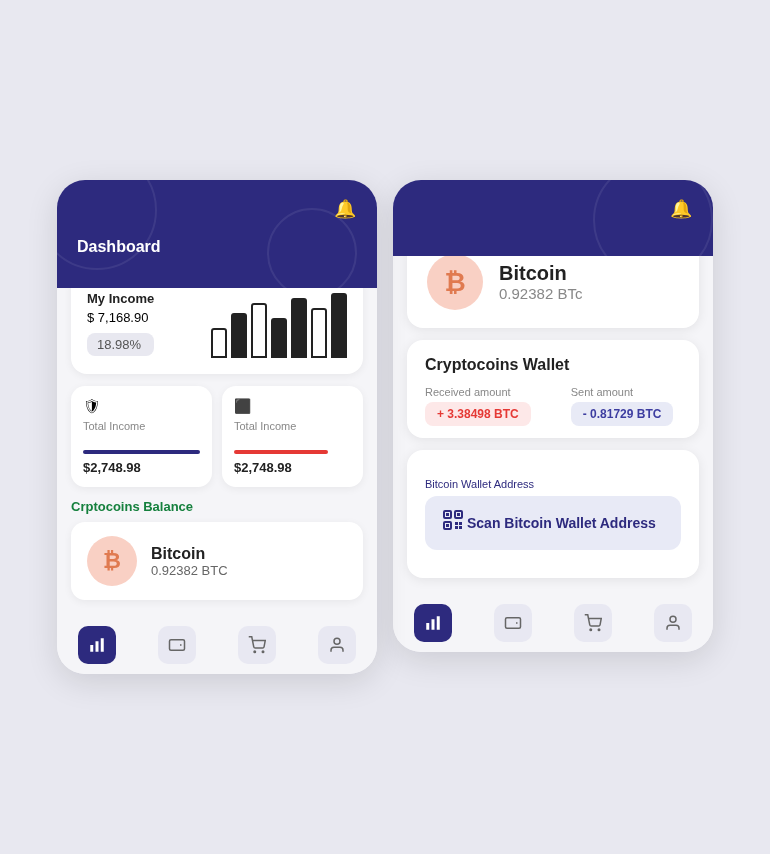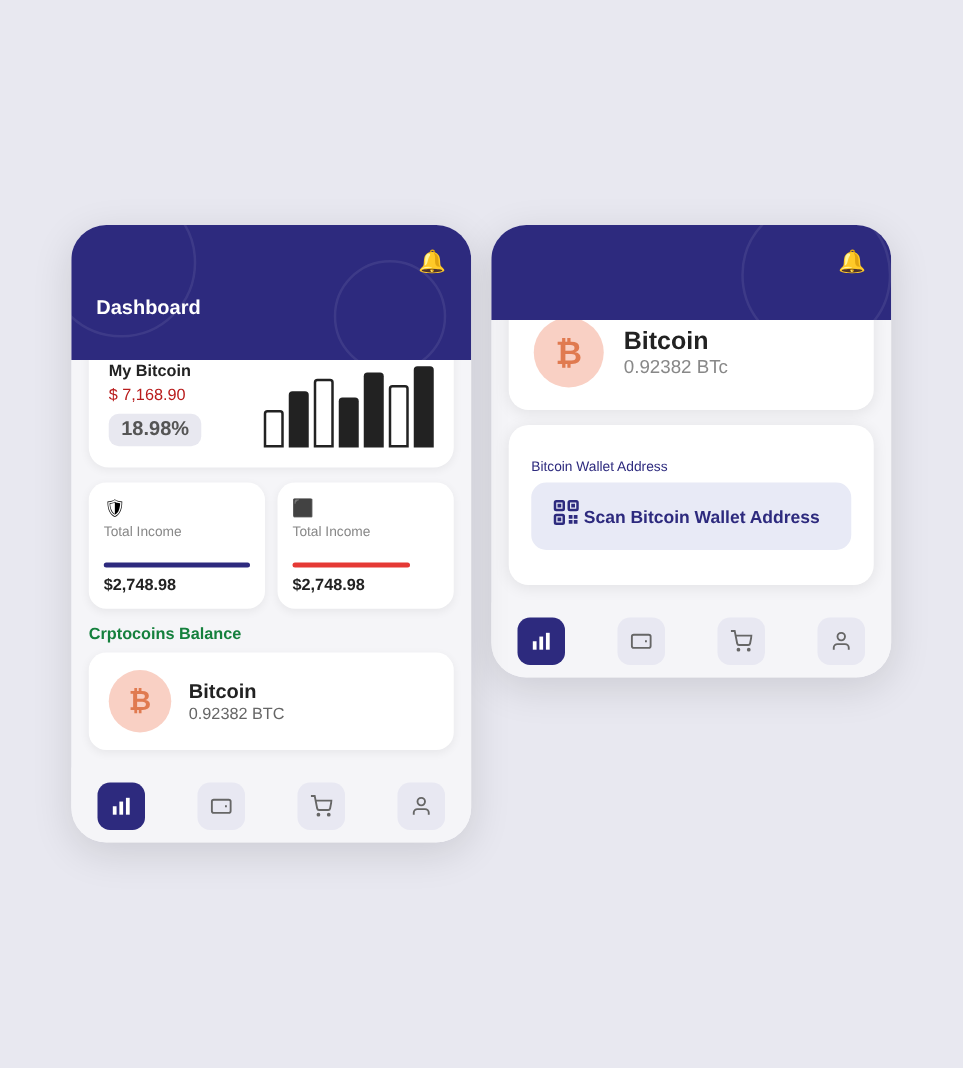--- a/index.html
+++ b/index.html
@@ -79,29 +79,29 @@
       margin-bottom: 12px;
     }
     .balance-info .balance-label {
       font-size: 13px;
       font-weight: 600;
       color: #222;
       margin-bottom: 4px;
     }
     .balance-info .balance-amount {
       font-size: 13px;
-      color: #b91c1c;
+      color: #000000;
       margin-bottom: 8px;
     }
     .balance-badge {
       background: #e8e8f0;
       border-radius: 8px;
       padding: 4px 10px;
-      font-size: 16px;
-      font-weight: 700;
+      font-size: 13px;
+      font-weight: 400;
       color: #555;
     }
 
     
     .bar-chart {
       display: flex;
       align-items: flex-end;
       gap: 4px;
       height: 70px;
     }
@@ -354,21 +354,21 @@
       <div class="circle-bg c1"></div>
       <div class="circle-bg c2"></div>
       <span class="bell-icon">🔔</span>
       <h1>Dashboard</h1>
     </div>
 
     <div class="phone-body">
 
       <div class="balance-card">
         <div class="balance-info">
-          <div class="balance-label">My Bitcoin</div>
+          <div class="balance-label">My Income</div>
           <div class="balance-amount">$ 7,168.90</div>
           <div class="balance-badge">18.98%</div>
         </div>
 
         <div class="bar-chart" id="bar-chart-container">
         <div class="bar light" style="height: 30px;"></div>
             <div class="bar" style="height: 45px;"></div>
             <div class="bar light" style="height: 55px;"></div>
             <div class="bar" style="height: 40px;"></div>
             <div class="bar" style="height: 60px;"></div>
@@ -442,20 +442,33 @@
     <div class="wallet-body">
 
       <div class="btc-display-card">
         <div class="btc-icon-circle">₿</div>
         <div>
           <div class="btc-name">Bitcoin</div>
           <div class="btc-val">0.92382 BTc</div>
         </div>
       </div>
 
+      <div class="cryptocoins-card">
+        <div class="cc-title">Cryptocoins Wallet</div>
+        <div class="cc-amounts-row">
+          <div class="cc-col">
+            <label>Received amount</label>
+            <span class="cc-badge received">+ 3.38498 BTC</span>
+          </div>
+          <div class="cc-col">
+            <label>Sent amount</label>
+            <span class="cc-badge sent">- 0.81729 BTC</span>
+          </div>
+        </div>
+      </div>
 
       <div class="wallet-address-section">
         <div class="wallet-address-label">Bitcoin Wallet Address</div>
         <div class="scan-btn">
           <span class="qr-icon">
             <svg width="24" height="24" viewBox="0 0 24 24" fill="#2d2a7e">
               <rect x="3" y="3" width="7" height="7" rx="1" fill="none" stroke="#2d2a7e" stroke-width="2"></rect>
               <rect x="5" y="5" width="3" height="3" fill="#2d2a7e"></rect>
               <rect x="14" y="3" width="7" height="7" rx="1" fill="none" stroke="#2d2a7e" stroke-width="2"></rect>
               <rect x="16" y="5" width="3" height="3" fill="#2d2a7e"></rect>

